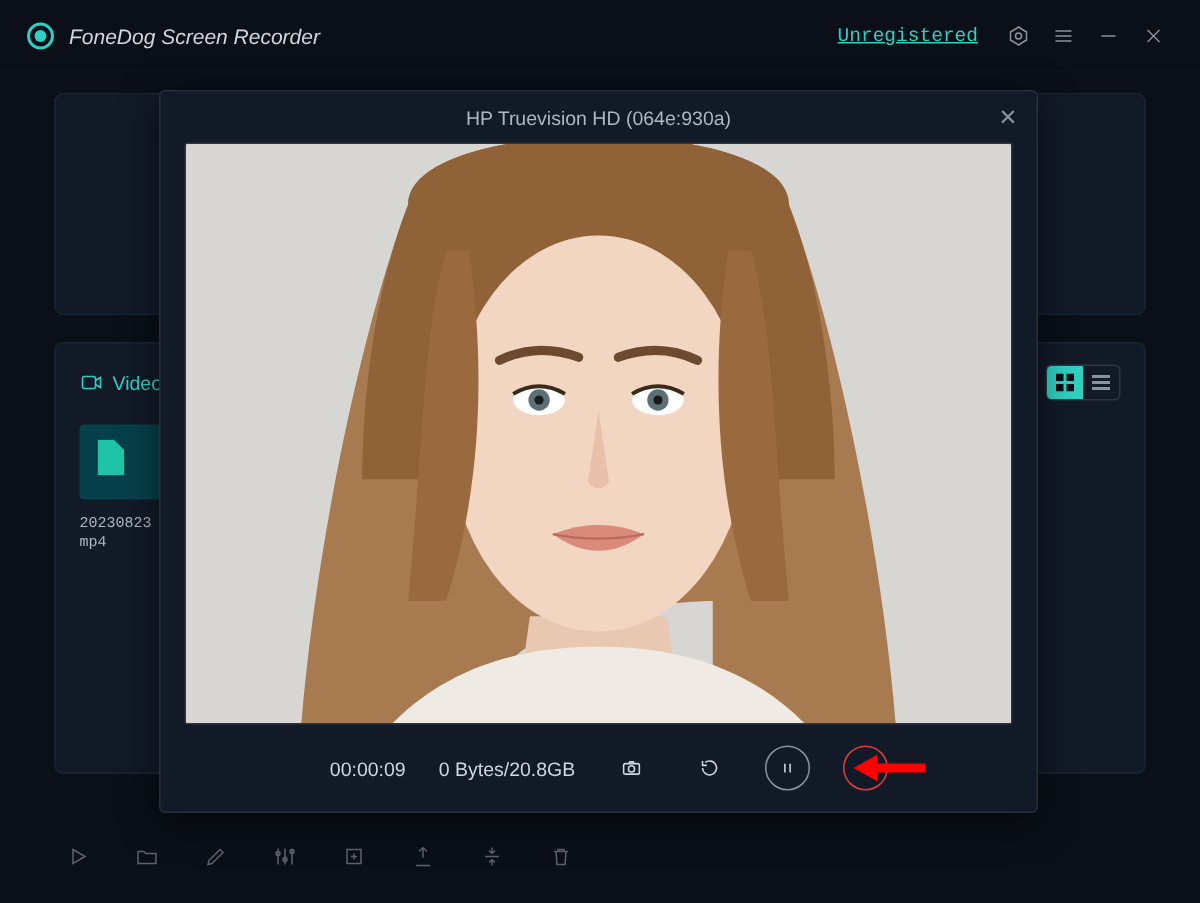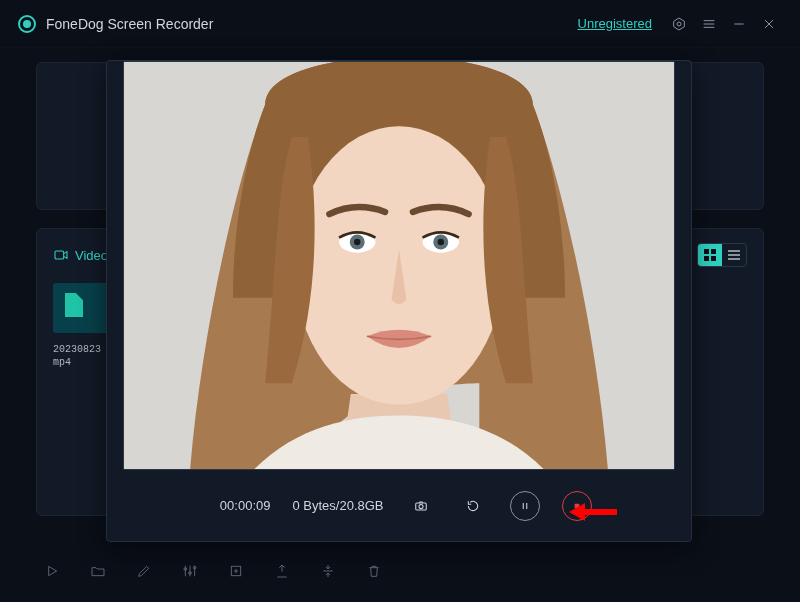--- a/index.html
+++ b/index.html
@@ -29,27 +29,28 @@
     position: relative;
     margin-right: 10px;
   }
   .logo::before {
     content: '';
     position: absolute;
     inset: 3px;
     border-radius: 50%;
     background: #2fd0c1;
   }
-  .app-title { font-size: 14px; color: #cfd6dd; }
+  .app-title { font-size: 14px; color: #cfd6dd; font-style: italic; }
   .titlebar-spacer { flex: 1; }
   .unregistered {
     color: #2fd0c1;
     font-size: 13px;
     text-decoration: underline;
     margin-right: 10px;
+    font-family: Liberation Mono, monospace;
   }
   .tb-icon {
     width: 26px; height: 26px;
     display: inline-flex;
     align-items: center; justify-content: center;
     color: #8a939c;
     cursor: pointer;
     margin-left: 4px;
   }
   .tb-icon svg { width: 16px; height: 16px; stroke: currentColor; fill: none; stroke-width: 1.5; }
@@ -201,21 +202,21 @@
     margin: 0 16px;
     flex: 1;
     border: 1px solid #2a3644;
     border-radius: 2px;
     background: #d9d8d6;
     position: relative;
     overflow: hidden;
   }
   .face-svg { width: 100%; height: 100%; display: block; }
   .modal-controls {
-    height: 71px;
+    height: 58px;
     display: flex;
     align-items: center;
     justify-content: center;
     gap: 22px;
     color: #cfd6dd;
     font-size: 13px;
   }
   .ctrl-icon {
     width: 30px; height: 30px;
     border: 1.5px solid #8a939c;
@@ -377,20 +378,24 @@
       </svg>
   </div>
   <div class="bb-icon">
     <svg viewBox="0 0 24 24">
         <path d="M5 7h14M9 7V5h6v2M7 7l1 13h8l1-13"></path>
       </svg>
   </div>
 </div>
 
 <div class="modal">
+  <div class="modal-header">
+    <span>HP Truevision HD (064e:930a)</span>
+    <div class="modal-close">✕</div>
+  </div>
 
   <div class="preview">
     <svg class="face-svg" viewBox="0 0 550 380" preserveAspectRatio="xMidYMid slice">
       <rect width="550" height="380" fill="#d8d6d3"></rect>
 
       <path d="M150 40 C150 -20 400 -20 400 40 C430 120 460 260 470 380 L350 380 L350 300 C350 300 200 300 200 380 L80 380 C90 260 120 120 150 40 Z" fill="#a87a4f"></path>
       <path d="M150 40 C150 -20 400 -20 400 40 C420 90 430 160 430 220 L370 220 C370 120 330 60 275 60 C220 60 180 120 180 220 L120 220 C120 160 130 90 150 40 Z" fill="#8f6238"></path>
 
       <path d="M230 310 L320 310 L330 380 L220 380 Z" fill="#e9c8b2"></path>
 

